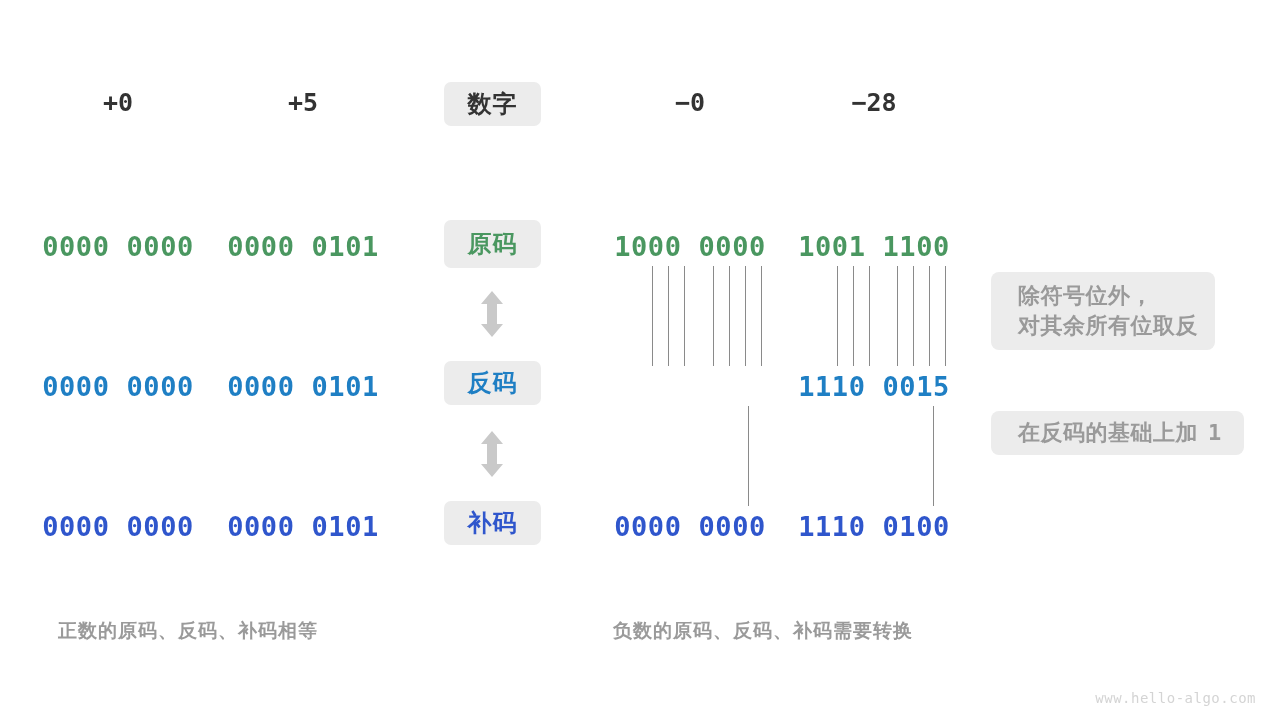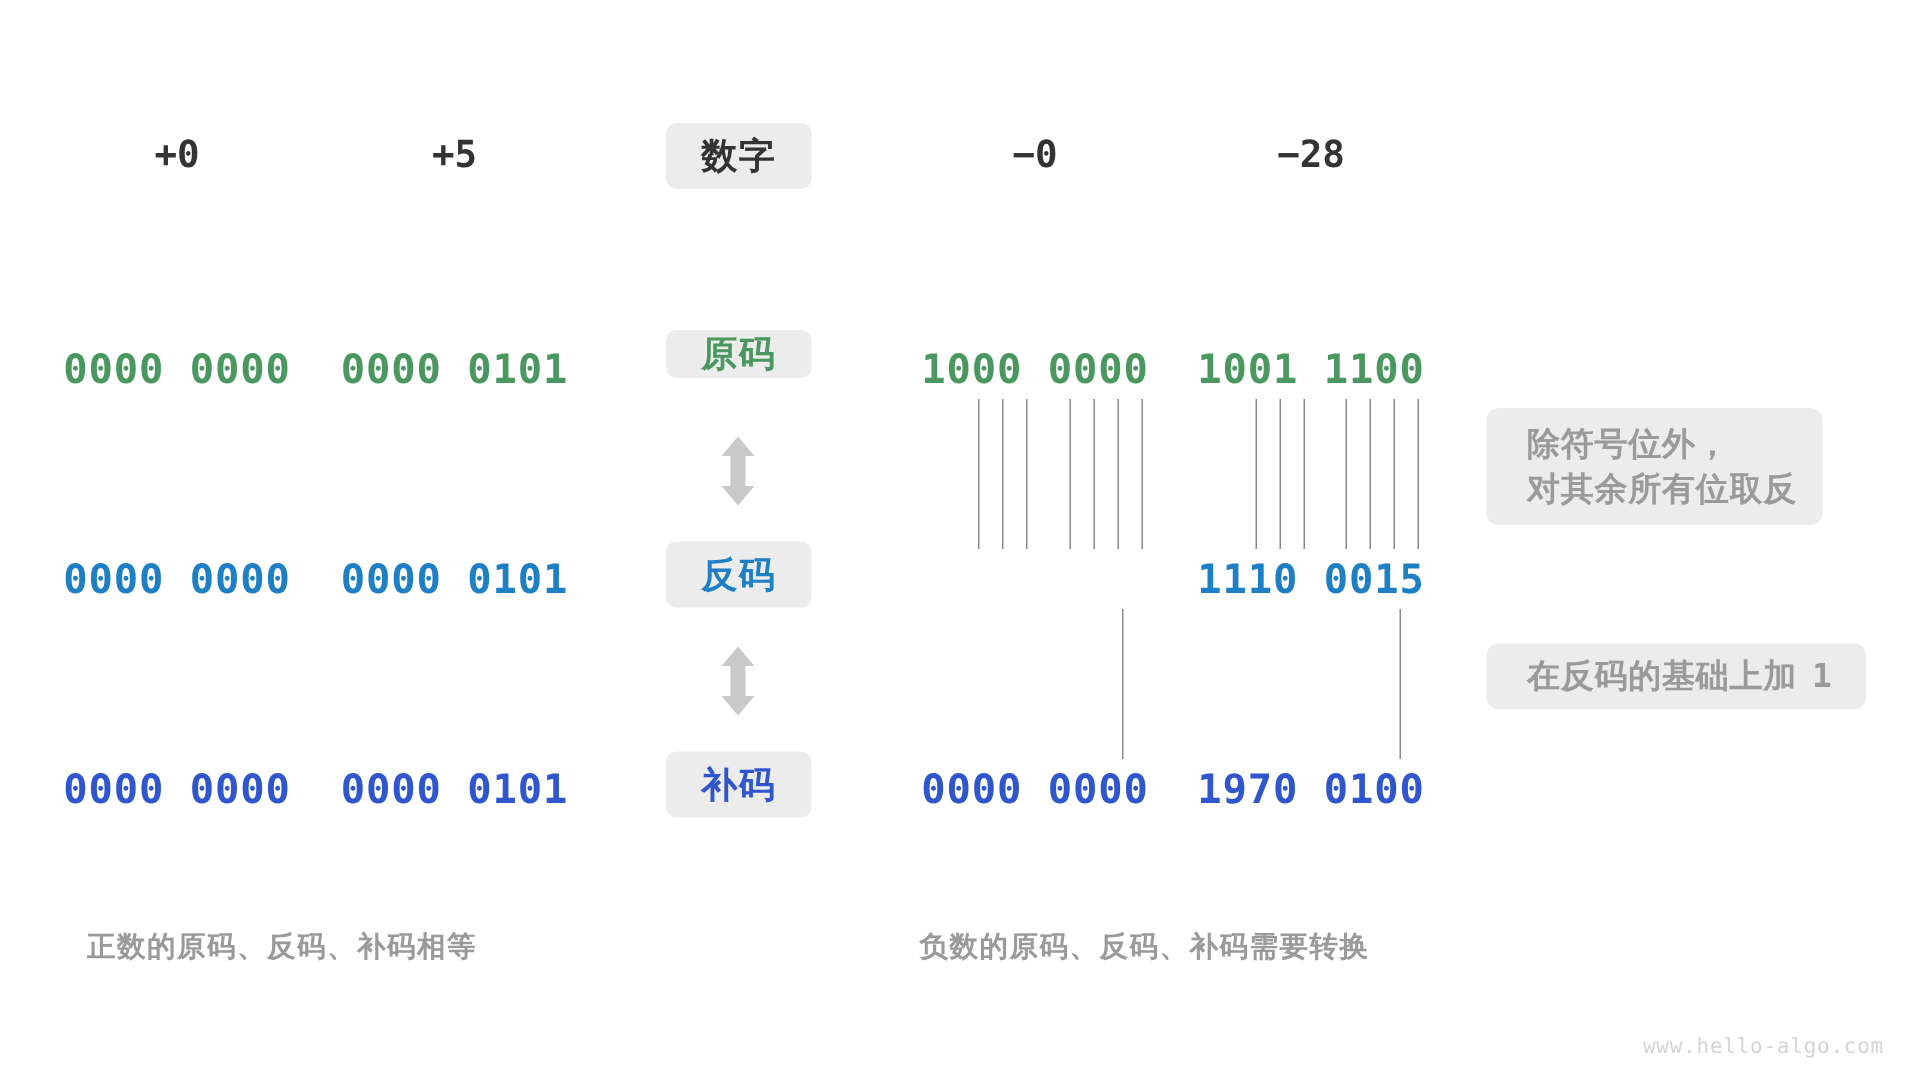--- a/index.html
+++ b/index.html
@@ -135,21 +135,21 @@
   <div class="chip c-dark" style="left:444px; top:82px; width:97px; height:44px;">数字</div>
 
   <div class="num-head" style="left:630px; top:88px; width:120px;">−0</div>
 
   <div class="num-head" style="left:814px; top:88px; width:120px;">−28</div>
 
   <div class="bin green" style="left:28px; top:231px; width:180px;">0000 0000</div>
 
   <div class="bin green" style="left:213px; top:231px; width:180px;">0000 0101</div>
 
-  <div class="chip c-green" style="left:444px; top:220px; width:97px; height:32px;">原码</div>
+  <div class="chip c-green" style="left:444px; top:220px; width:97px; height:48px;">原码</div>
 
   <div class="bin green" style="left:600px; top:231px; width:180px;">1000 0000</div>
 
   <div class="bin green" style="left:784px; top:231px; width:180px;">1001 1100</div>
 
   <div class="tick" style="left:652px; top:266px; height:100px;"></div>
   <div class="tick" style="left:668px; top:266px; height:100px;"></div>
   <div class="tick" style="left:684px; top:266px; height:100px;"></div>
   <div class="tick" style="left:713px; top:266px; height:100px;"></div>
   <div class="tick" style="left:729px; top:266px; height:100px;"></div>
@@ -185,28 +185,28 @@
   </svg>
 
   <div class="bin indigo" style="left:28px; top:511px; width:180px;">0000 0000</div>
 
   <div class="bin indigo" style="left:213px; top:511px; width:180px;">0000 0101</div>
 
   <div class="chip c-indigo" style="left:444px; top:501px; width:97px; height:44px;">补码</div>
 
   <div class="bin indigo" style="left:600px; top:511px; width:180px;">0000 0000</div>
 
-  <div class="bin indigo" style="left:784px; top:511px; width:180px;">1970 0100</div>
+  <div class="bin indigo" style="left:784px; top:511px; width:180px;">1110 0100</div>
 
   <div class="note" style="left:991px; top:272px; width:224px; height:78px;">
     <div class="line">除符号位外，</div>
     <div class="line">对其余所有位取反</div>
   </div>
 
-  <div class="note" style="left:991px; top:429px; width:253px; height:44px;">
+  <div class="note" style="left:991px; top:411px; width:253px; height:44px;">
     <div class="line"><span>在反码的基础上加</span><span class="lit" style="margin-left:10px;">1</span></div>
   </div>
 
   <div class="caption" style="left:613px; top:618px;">负数的原码、反码、补码需要转换</div>
 
   <div class="caption" style="left:58px; top:618px;">正数的原码、反码、补码相等</div>
 
   <div class="watermark">www.hello-algo.com</div>
 
 </div>

